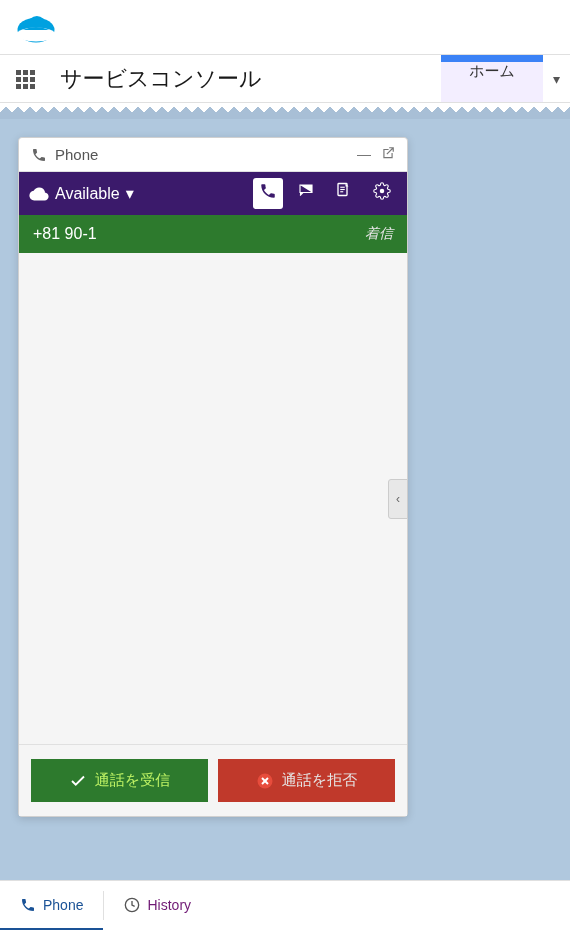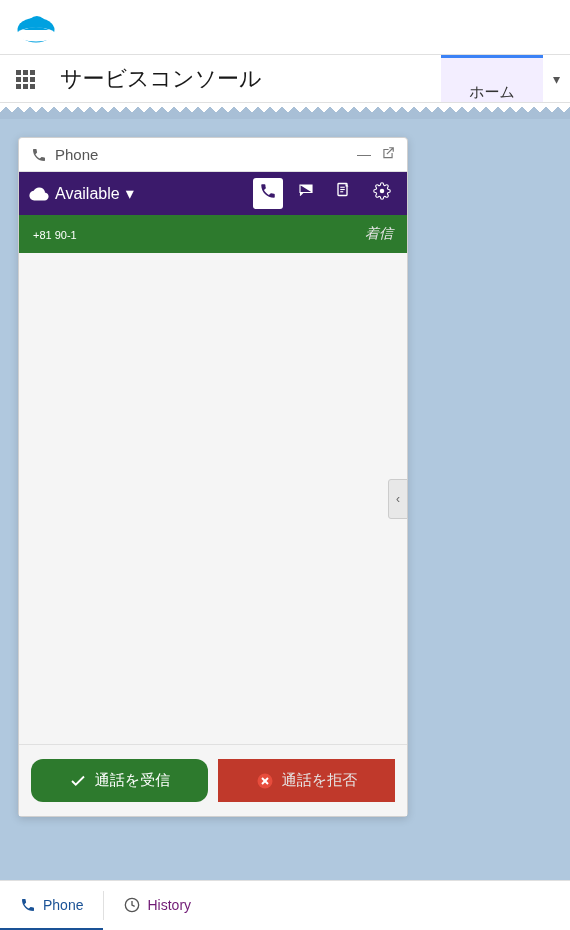--- a/index.html
+++ b/index.html
@@ -45,25 +45,25 @@
       display: flex;
       align-items: center;
       font-size: 22px;
       font-weight: 400;
       color: #181818;
       padding: 0 10px;
       flex: 1;
     }
     .nav-tab {
       display: flex;
-      align-items: flex-end;
+      align-items: flex-start;
       padding: 0 28px;
       font-size: 15px;
       color: #333;
-      border-top: 3px solid #3b82f6;
+      border-top: 7px solid #3b82f6;
       background: #f3eeff;
       cursor: pointer;
     }
     .nav-chevron {
       display: flex;
       align-items: center;
       padding: 0 10px;
       color: #555;
       font-size: 14px;
     }
@@ -206,23 +206,23 @@
     .phone-actions {
       padding: 14px 12px;
       display: flex;
       gap: 10px;
       background: #f5f5f5;
       border-top: 1px solid #e0e0e0;
     }
     .btn-accept {
       flex: 1;
       background: #2d7a2d;
-      color: #ffffff;
+      color: #bef264;
       border: none;
-      border-radius: 12px;
+      border-radius: 0;
       padding: 12px 10px;
       font-size: 15px;
       cursor: pointer;
       display: flex;
       align-items: center;
       justify-content: center;
       gap: 8px;
     }
     .btn-decline {
       flex: 1;
@@ -370,21 +370,21 @@
       <button class="toolbar-icon-btn">
         <svg width="18" height="18" viewBox="0 0 24 24" fill="white">
           <path d="M12 15a3 3 0 100-6 3 3 0 000 6z"></path>
           <path d="M19.4 15a1.65 1.65 0 00.33 1.82l.06.06a2 2 0 010 2.83 2 2 0 01-2.83 0l-.06-.06a1.65 1.65 0 00-1.82-.33 1.65 1.65 0 00-1 1.51V21a2 2 0 01-2 2 2 2 0 01-2-2v-.09A1.65 1.65 0 009 19.4a1.65 1.65 0 00-1.82.33l-.06.06a2 2 0 01-2.83 0 2 2 0 010-2.83l.06-.06A1.65 1.65 0 004.68 15a1.65 1.65 0 00-1.51-1H3a2 2 0 01-2-2 2 2 0 012-2h.09A1.65 1.65 0 004.6 9a1.65 1.65 0 00-.33-1.82l-.06-.06a2 2 0 010-2.83 2 2 0 012.83 0l.06.06A1.65 1.65 0 009 4.68a1.65 1.65 0 001-1.51V3a2 2 0 012-2 2 2 0 012 2v.09a1.65 1.65 0 001 1.51 1.65 1.65 0 001.82-.33l.06-.06a2 2 0 012.83 0 2 2 0 010 2.83l-.06.06A1.65 1.65 0 0019.4 9a1.65 1.65 0 001.51 1H21a2 2 0 012 2 2 2 0 01-2 2h-.09a1.65 1.65 0 00-1.51 1z" fill="none" stroke="white" stroke-width="1.5"></path>
         </svg>
       </button>
     </div>
 
     <div class="incoming-bar" style="background:#2d7a2d;">
       <div>
-        <span style="color:#fff; font-size:11px; font-weight:500;">+81 90-1</span><span class="blurred-text" style="color:#fff;font-size:15px;background:#5aaa5a;min-width:80px;display:inline-block;">         </span>
+        <span style="color:#fff; font-size:16px; font-weight:500;">+81 90-1</span><span class="blurred-text" style="color:#fff;font-size:15px;background:#5aaa5a;min-width:80px;display:inline-block;">         </span>
       </div>
       <div style="color:#e5e5e5; font-size:14px;font-style:italic;">着信</div>
     </div>
 
     <div class="phone-content" style="min-height:430px; position:relative;">
 
       <div class="collapse-handle">
         <span>‹</span>
       </div>
     </div>

